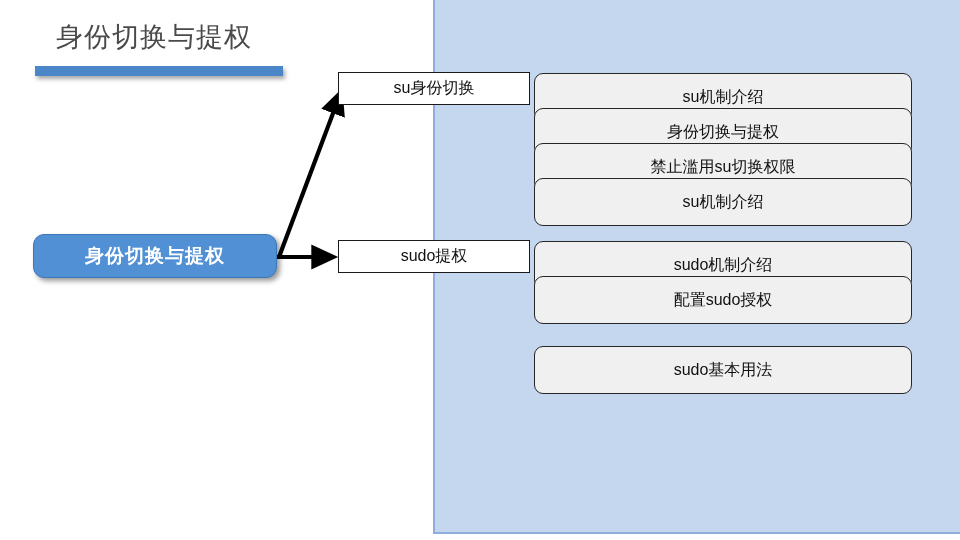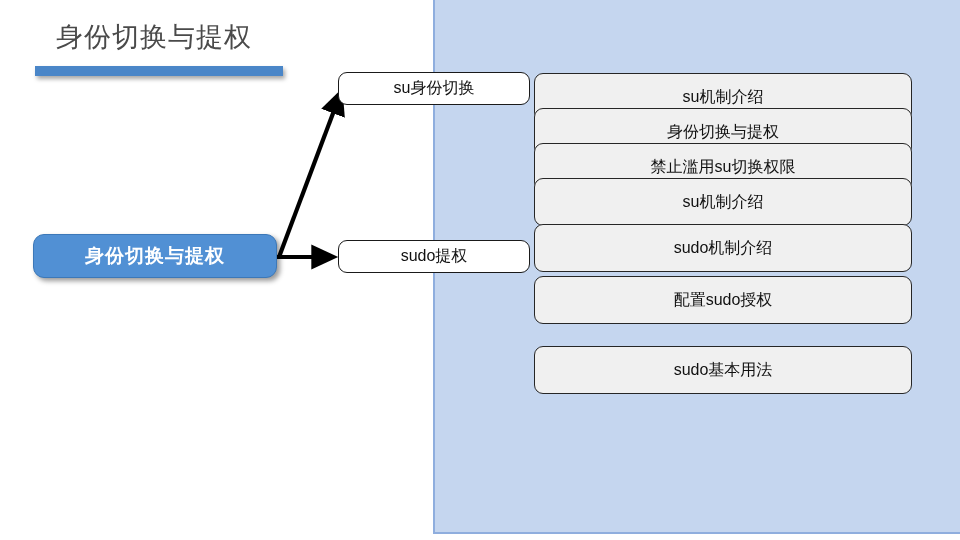--- a/index.html
+++ b/index.html
@@ -75,21 +75,21 @@
     box-sizing: border-box;
   }
 
   
   .l2-node {
     position: absolute;
     width: 192px;
     height: 33px;
     background: #ffffff;
     border: 1.6px solid #1a1a1a;
-    border-radius: 9px;
+    border-radius: 0;
     display: flex;
     align-items: center;
     justify-content: center;
     font-size: 16px;
     color: #111111;
     box-sizing: border-box;
     z-index: 4;
   }
   .l2-su   { left: 338px; top: 72px;  }
   .l2-sudo { left: 338px; top: 240px; }
@@ -161,21 +161,21 @@
   <div class="l3-node" style="top:108px;">
     <span>身份切换与提权</span>
   </div>
   <div class="l3-node" style="top:143px;">
     <span>禁止滥用su切换权限</span>
   </div>
   <div class="l3-node" style="top:178px;">
     <span>su机制介绍</span>
   </div>
 
-  <div class="l3-node" style="top:224px;">
+  <div class="l3-node" style="top:241px;">
     <span>sudo机制介绍</span>
   </div>
   <div class="l3-node" style="top:276px;">
     <span>配置sudo授权</span>
   </div>
   <div class="l3-node" style="top:346px;">
     <span>sudo基本用法</span>
   </div>
 
 </div>

